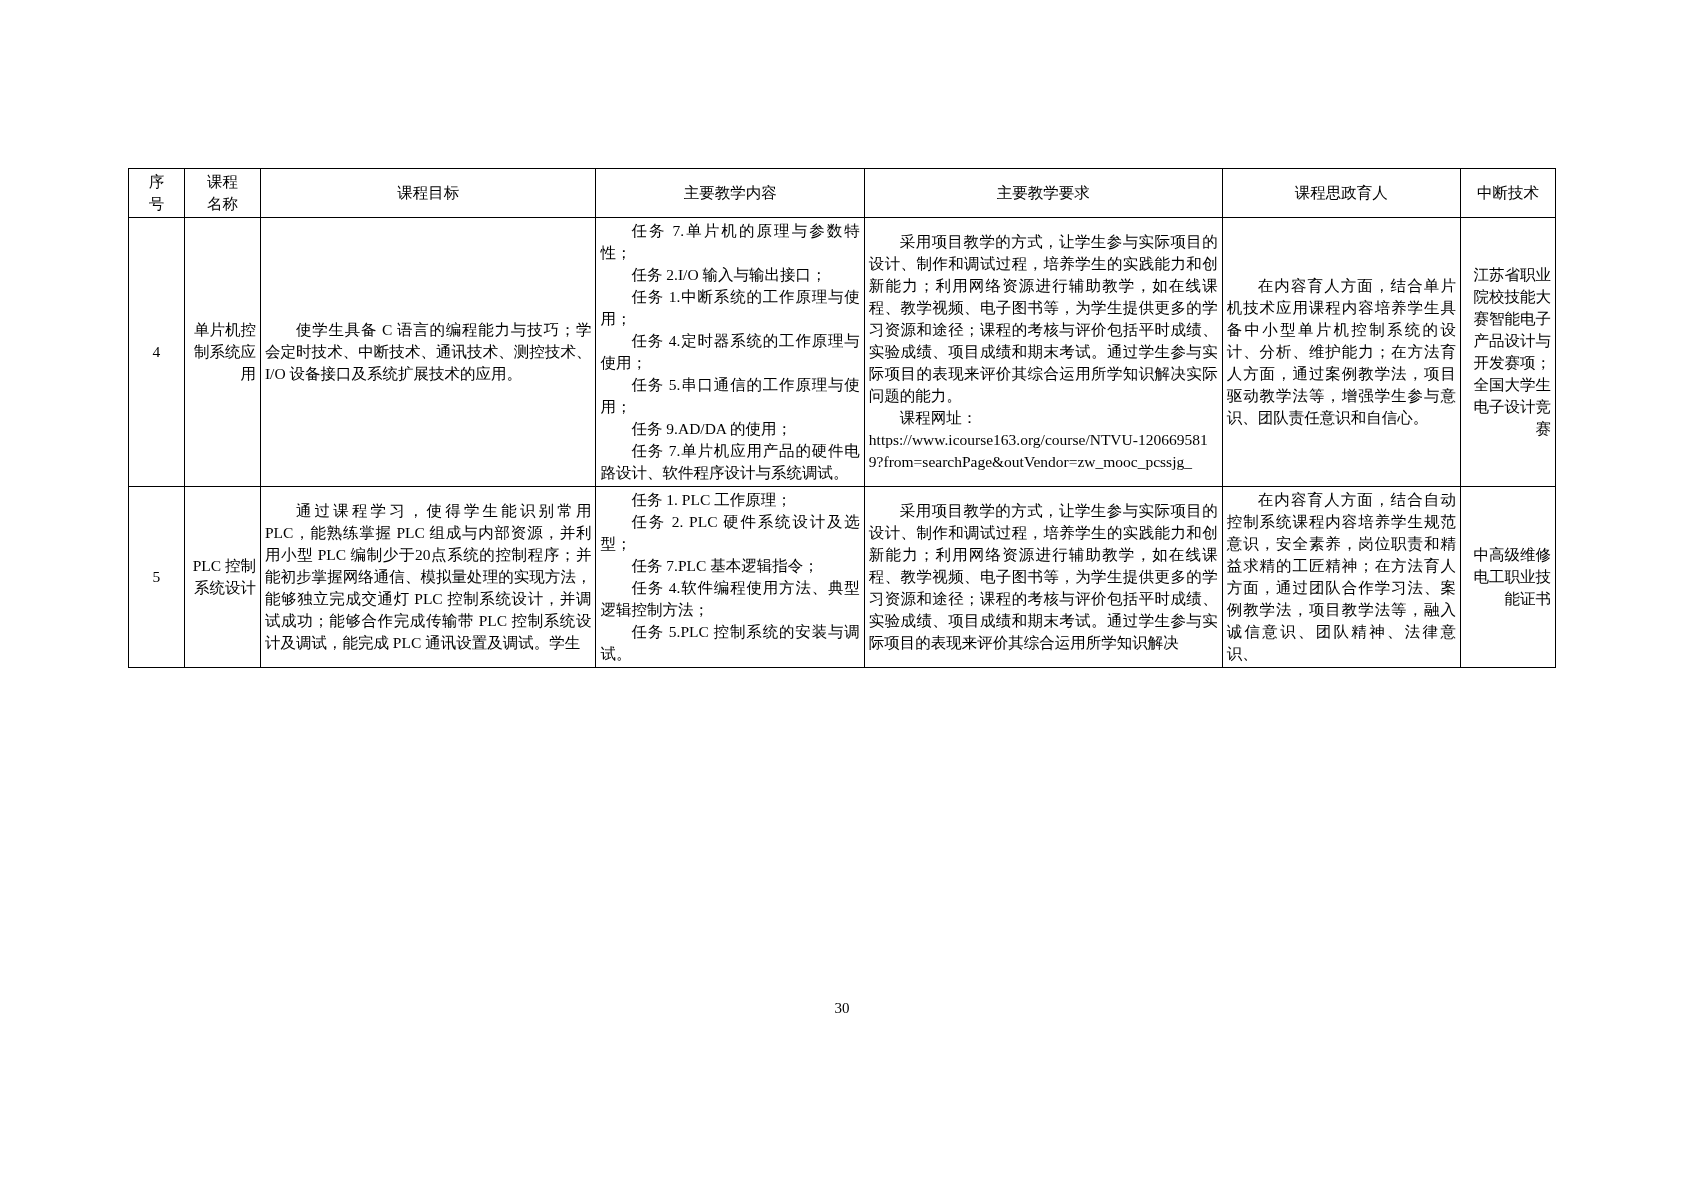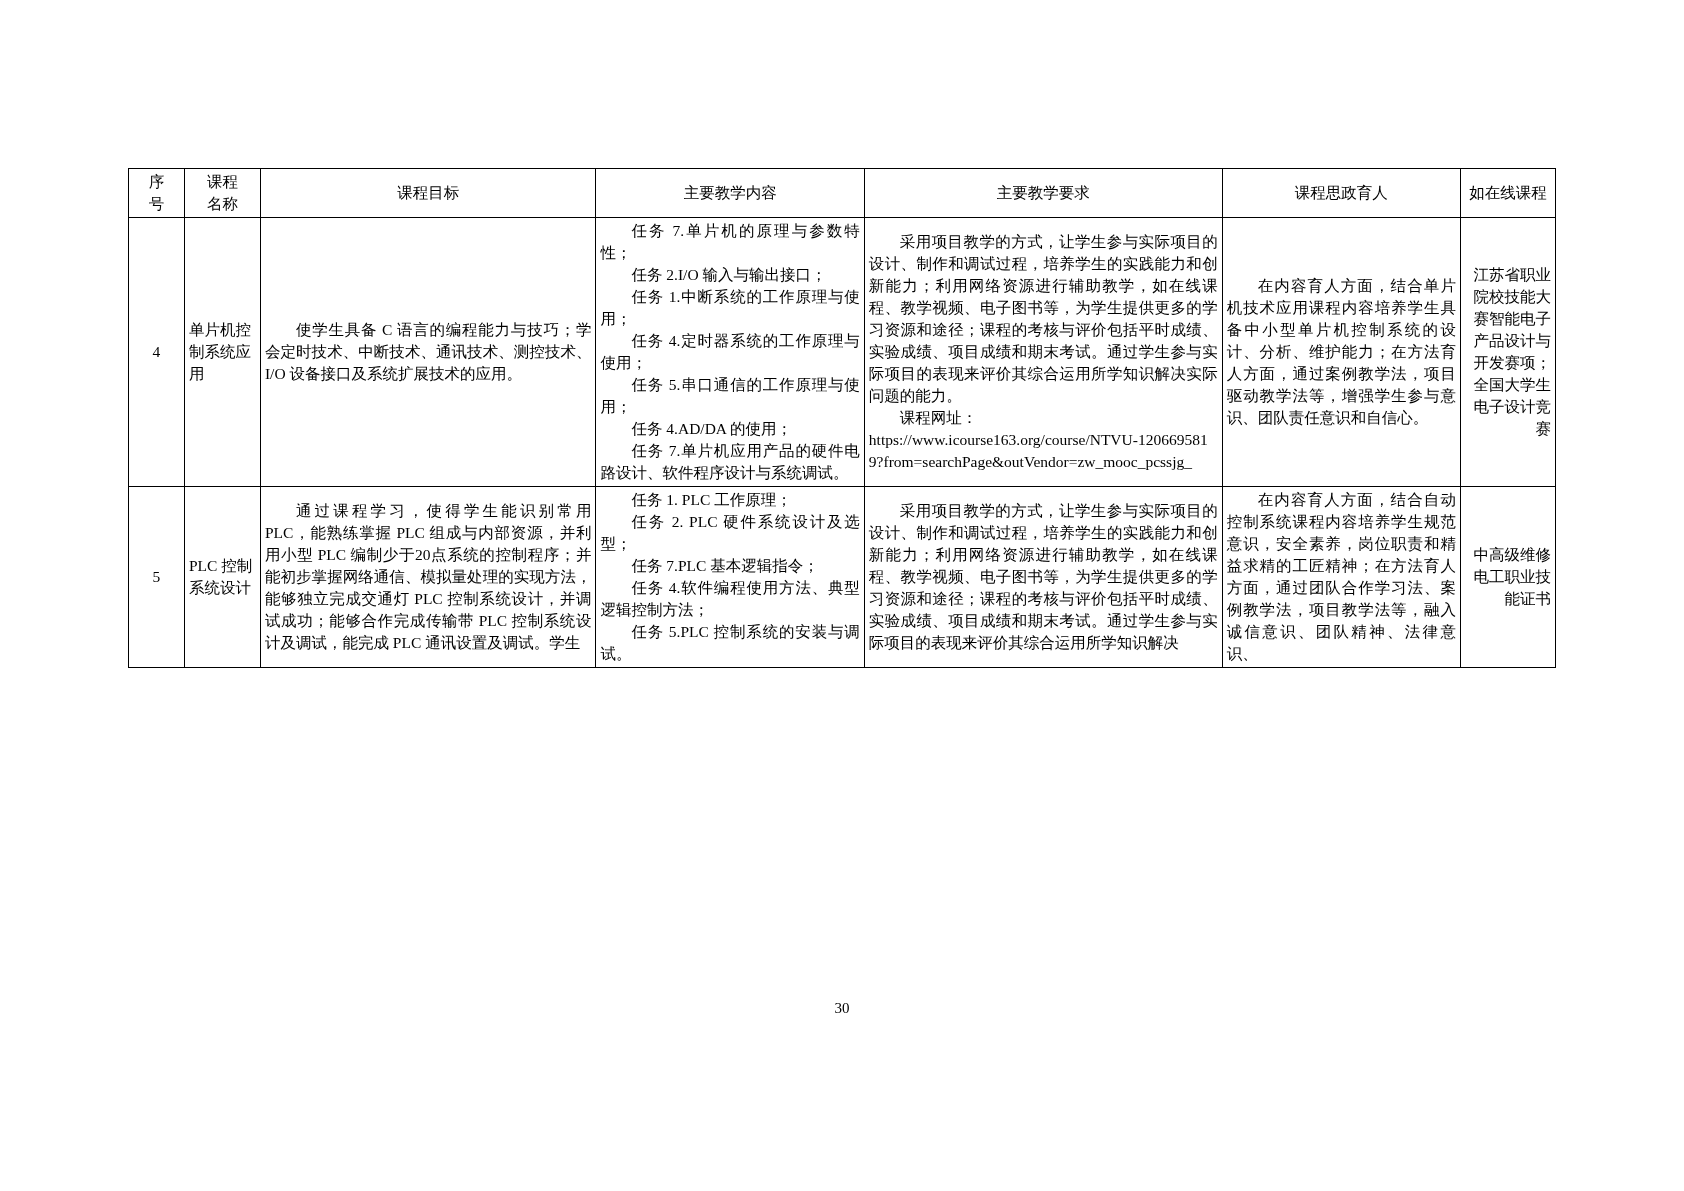--- a/index.html
+++ b/index.html
@@ -51,21 +51,21 @@
     font-size: 17px;
     padding: 8px 2px;
     line-height: 1.35;
   }
 
   td.seq-cell {
     text-align: center;
     font-size: 16px;
   }
   td.name-cell {
-    text-align: left;
+    text-align: right;
     font-size: 16px;
     line-height: 1.5;
     padding-left: 10px;
     padding-right: 10px;
   }
   td.body-cell {
     text-align: justify;
     text-justify: inter-ideograph;
     font-size: 15.5px;
     line-height: 1.5;
@@ -125,39 +125,39 @@
           <div>号</div>
         </td>
         <td>
           <div>课程</div>
           <div>名称</div>
         </td>
         <td>课程目标</td>
         <td>主要教学内容</td>
         <td>主要教学要求</td>
         <td>课程思政育人</td>
-        <td>如在线课程</td>
+        <td>中断技术</td>
       </tr>
     </thead>
     <tbody>
 
 
       <tr>
         <td class="seq-cell">4</td>
         <td class="name-cell">单片机控制系统应用</td>
         <td class="body-cell mid">
           <p class="p indent">使学生具备 C 语言的编程能力与技巧；学会定时技术、中断技术、通讯技术、测控技术、I/O 设备接口及系统扩展技术的应用。</p>
         </td>
         <td class="body-cell mid">
           <p class="p indent">任务 7.单片机的原理与参数特性；</p>
           <p class="p indent">任务 2.I/O 输入与输出接口；</p>
           <p class="p indent">任务 1.中断系统的工作原理与使用；</p>
           <p class="p indent">任务 4.定时器系统的工作原理与使用；</p>
           <p class="p indent">任务 5.串口通信的工作原理与使用；</p>
-          <p class="p indent">任务 4.AD/DA 的使用；</p>
+          <p class="p indent">任务 9.AD/DA 的使用；</p>
           <p class="p indent">任务 7.单片机应用产品的硬件电路设计、软件程序设计与系统调试。</p>
         </td>
         <td class="body-cell mid">
           <p class="p indent">采用项目教学的方式，让学生参与实际项目的设计、制作和调试过程，培养学生的实践能力和创新能力；利用网络资源进行辅助教学，如在线课程、教学视频、电子图书等，为学生提供更多的学习资源和途径；课程的考核与评价包括平时成绩、实验成绩、项目成绩和期末考试。通过学生参与实际项目的表现来评价其综合运用所学知识解决实际问题的能力。</p>
           <p class="p indent">课程网址：</p>
           <p class="p url-block">https://www.icourse163.org/course/NTVU-1206695819?from=searchPage&amp;outVendor=zw_mooc_pcssjg_</p>
         </td>
         <td class="body-cell mid">
           <p class="p indent">在内容育人方面，结合单片机技术应用课程内容培养学生具备中小型单片机控制系统的设计、分析、维护能力；在方法育人方面，通过案例教学法，项目驱动教学法等，增强学生参与意识、团队责任意识和自信心。</p>
         </td>

